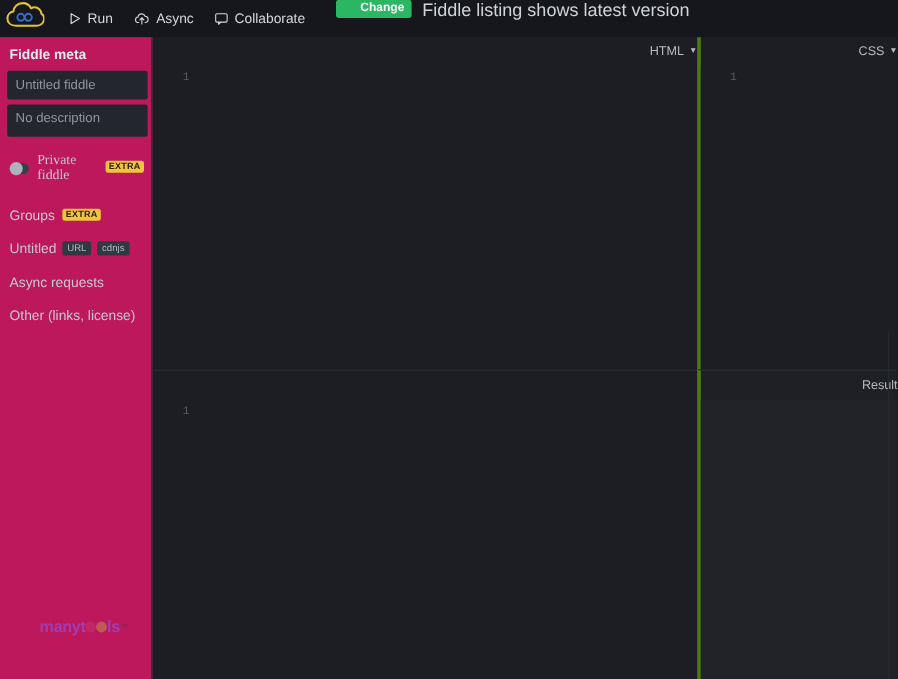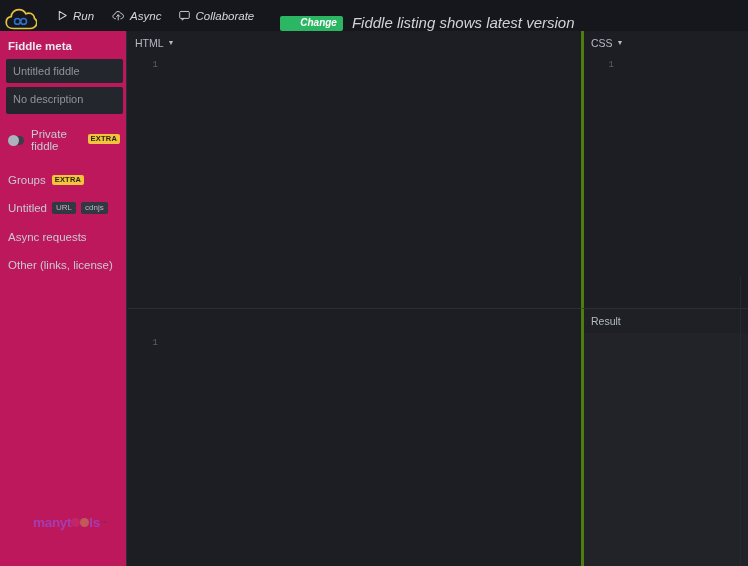--- a/index.html
+++ b/index.html
@@ -20,22 +20,21 @@
     background: #1c1e24;
   }
 
   
   .topbar {
     position: absolute;
     left: 0; top: 0;
     width: 748px; height: 31px;
     background: #15171c;
     display: flex;
-    align-items: flex-end;
-    font-style: italic;
+    align-items: flex-start;
   }
 
   .logo {
     width: 34px; height: 24px;
     margin-left: 4px; margin-right: 10px;
     display: flex; align-items: center; justify-content: center;
     flex: none;
   }
 
   .tb-btn {
@@ -125,21 +124,21 @@
     margin-right: 7px;
   }
   .toggle::after {
     content: "";
     position: absolute;
     left: 0px; top: -1px;
     width: 11px; height: 11px;
     border-radius: 50%;
     background: #aeb2bb;
   }
-  .toggle-label { color: #c6cad2; font-size: 11.5px; }
+  .toggle-label { color: #c6cad2; font-size: 11.5px; font-family: Liberation Serif, serif; }
 
   .badge-extra {
     display: inline-block;
     background: #f3c33b;
     color: #2a2410;
     font-size: 7.5px;
     font-weight: bold;
     letter-spacing: 0.2px;
     border-radius: 2px;
     padding: 1.5px 3px 1.5px 3px;
@@ -221,20 +220,21 @@
 
   .pane-head {
     height: 24px;
     display: flex;
     align-items: center;
     padding-left: 7px;
     color: #b5bac3;
     font-size: 10.5px;
     user-select: none;
     white-space: nowrap;
+    justify-content: flex-end;
   }
   .pane-head .caret {
     margin-left: 4px;
     font-size: 7px;
     color: #b5bac3;
     position: relative;
     top: -1px;
   }
   .pane-head .label { cursor: pointer; }
 

